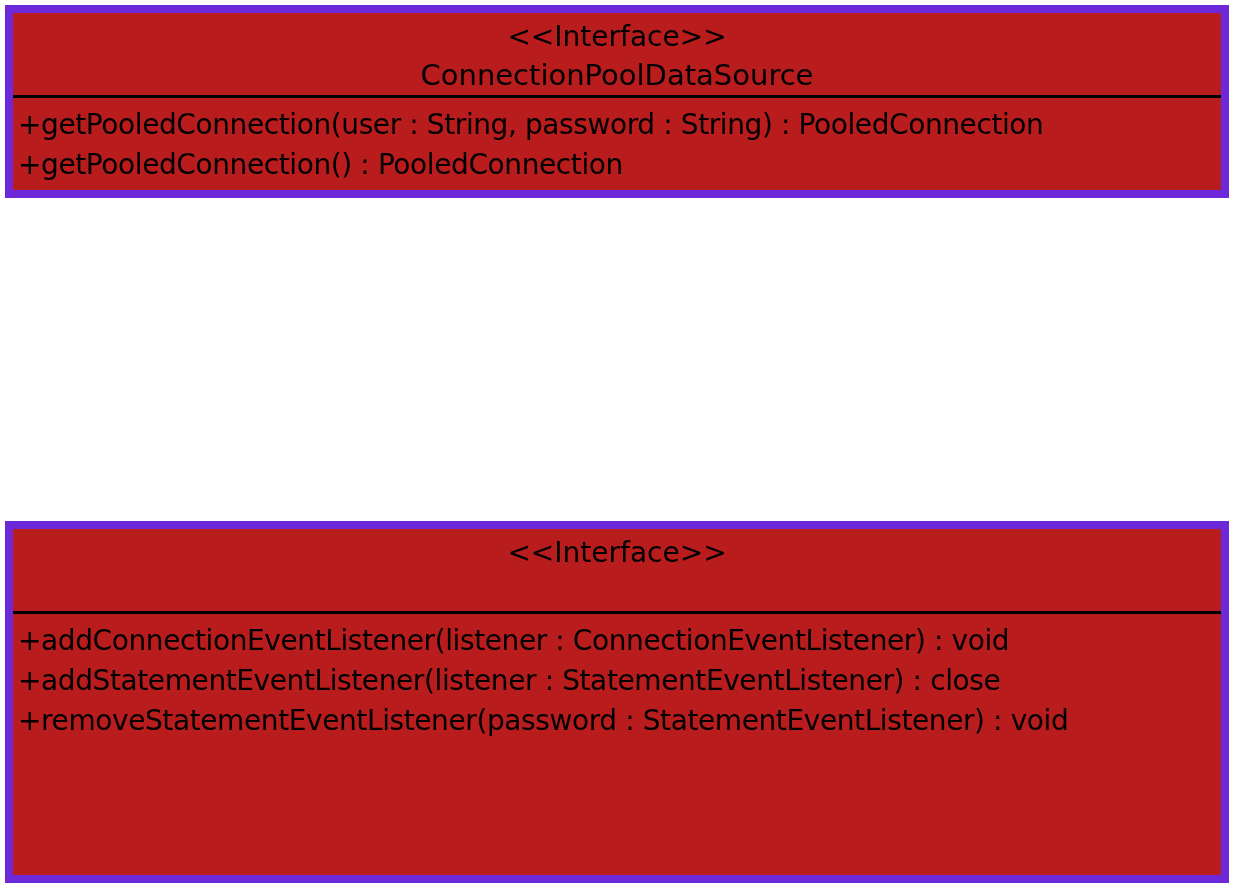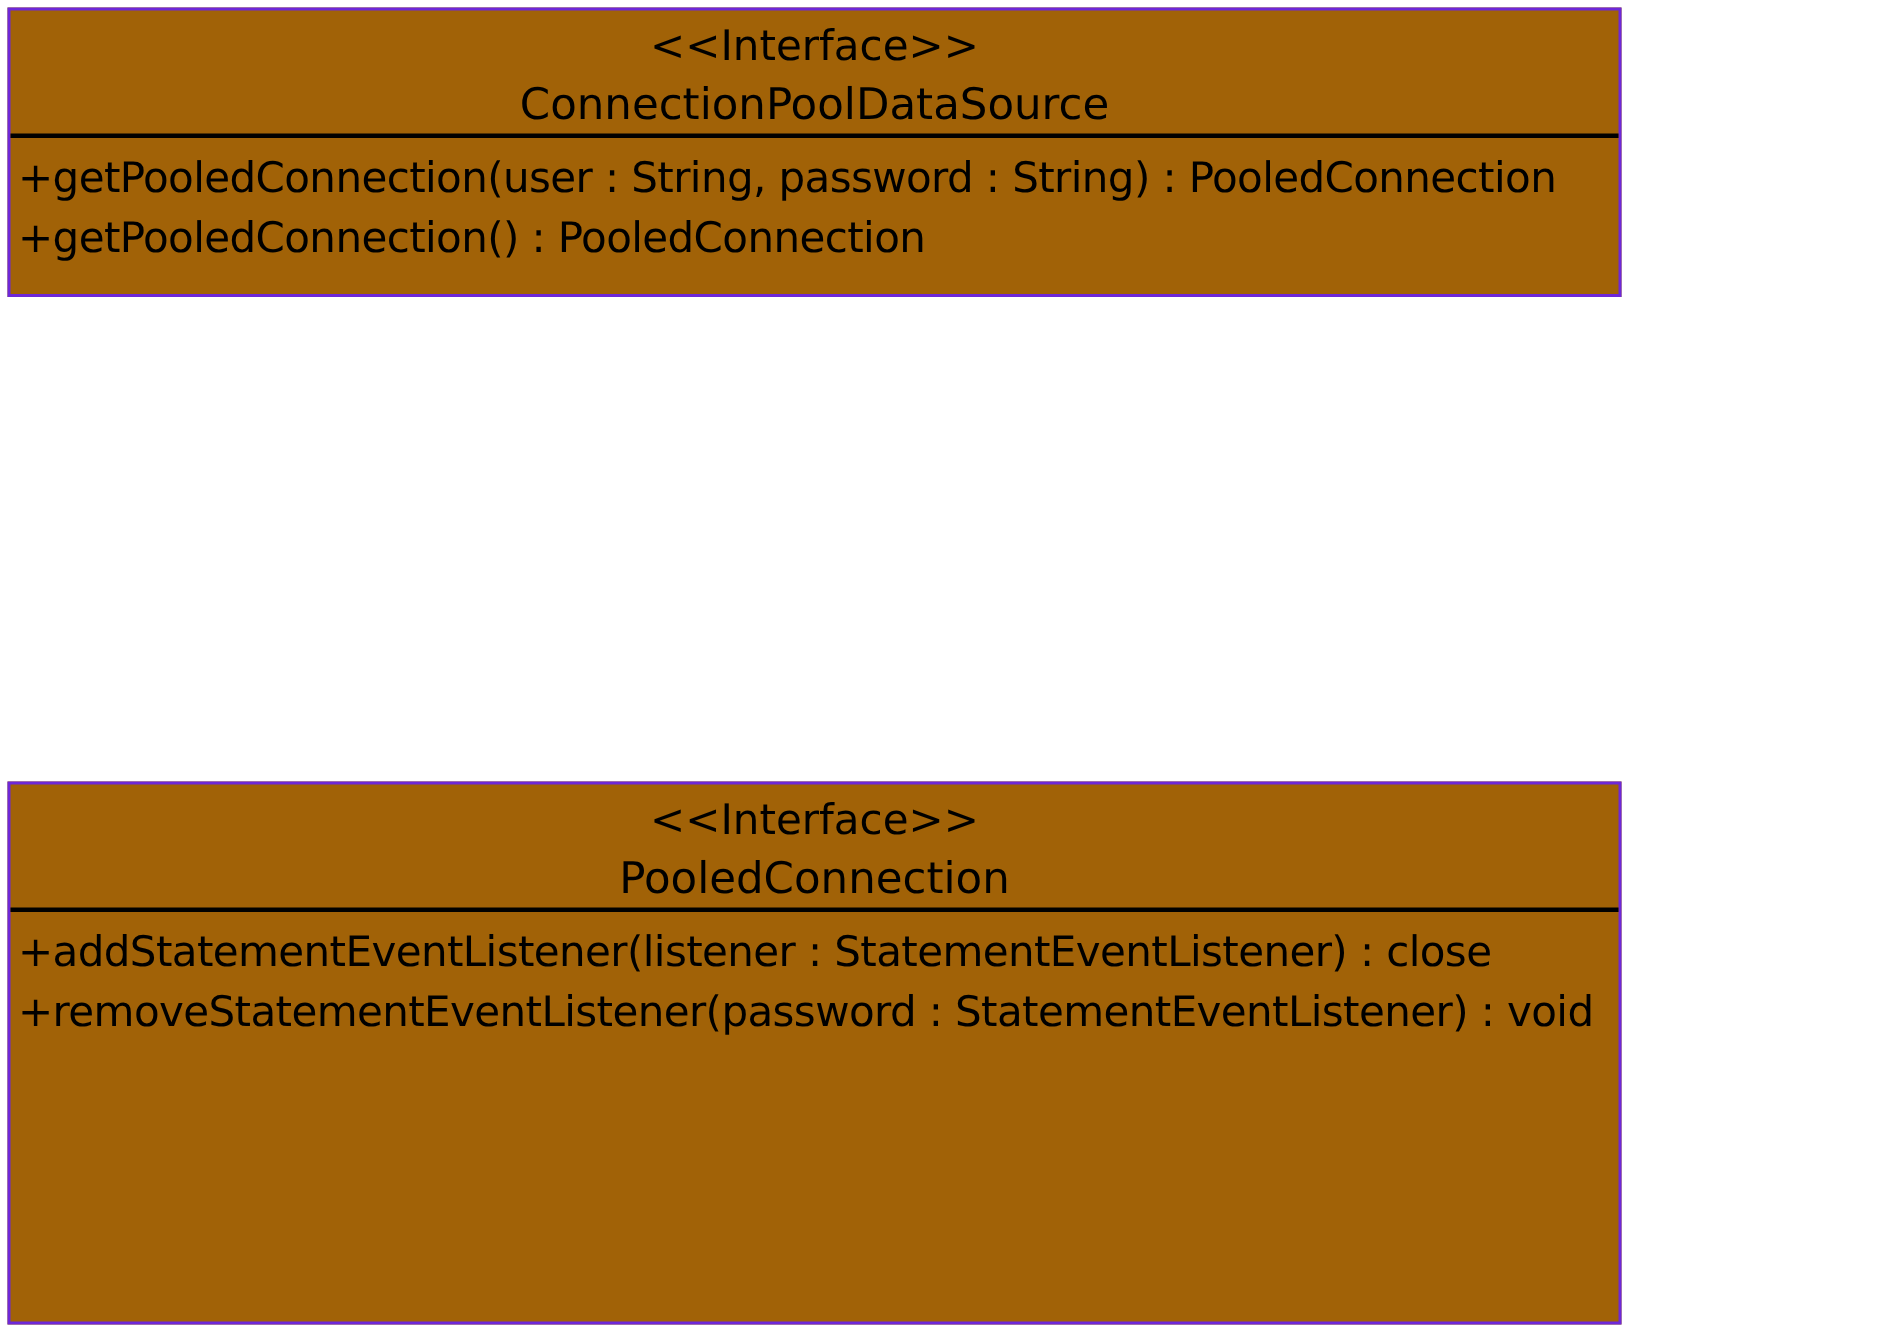--- a/index.html
+++ b/index.html
@@ -14,23 +14,23 @@
   }
   .canvas {
     position: relative;
     width: 1257px;
     height: 894px;
     background: #ffffff;
   }
   .uml-class {
     position: absolute;
     left: 5px;
-    width: 1076px;
-    background: #a16207;
-    border: 2px solid #6d28d9;
+    width: 1224px;
+    background: #b91c1c;
+    border: 8px solid #6d28d9;
     box-sizing: border-box;
   }
   .uml-class.box-top    { top: 5px;   height: 193px; }
   .uml-class.box-bottom { top: 521px; height: 362px; }
 
   .uml-header {
     height: 85px;
     box-sizing: border-box;
     border-bottom: 3px solid #000000;
     text-align: center;
@@ -73,21 +73,21 @@
     </div>
     <div class="uml-methods">
       <div class="method-line">+getPooledConnection(user : String, password : String) : PooledConnection</div>
       <div class="method-line">+getPooledConnection() : PooledConnection</div>
     </div>
   </div>
 
   <div class="uml-class box-bottom">
     <div class="uml-header">
       <div class="stereotype">&lt;&lt;Interface&gt;&gt;</div>
-      <div class="class-name">PooledConnection</div>
     </div>
     <div class="uml-methods">
+      <div class="method-line">+addConnectionEventListener(listener : ConnectionEventListener) : void</div>
       <div class="method-line">+addStatementEventListener(listener : StatementEventListener) : close</div>
       <div class="method-line">+removeStatementEventListener(password : StatementEventListener) : void</div>
     </div>
   </div>
 
 </div>
 
 </body></html>

